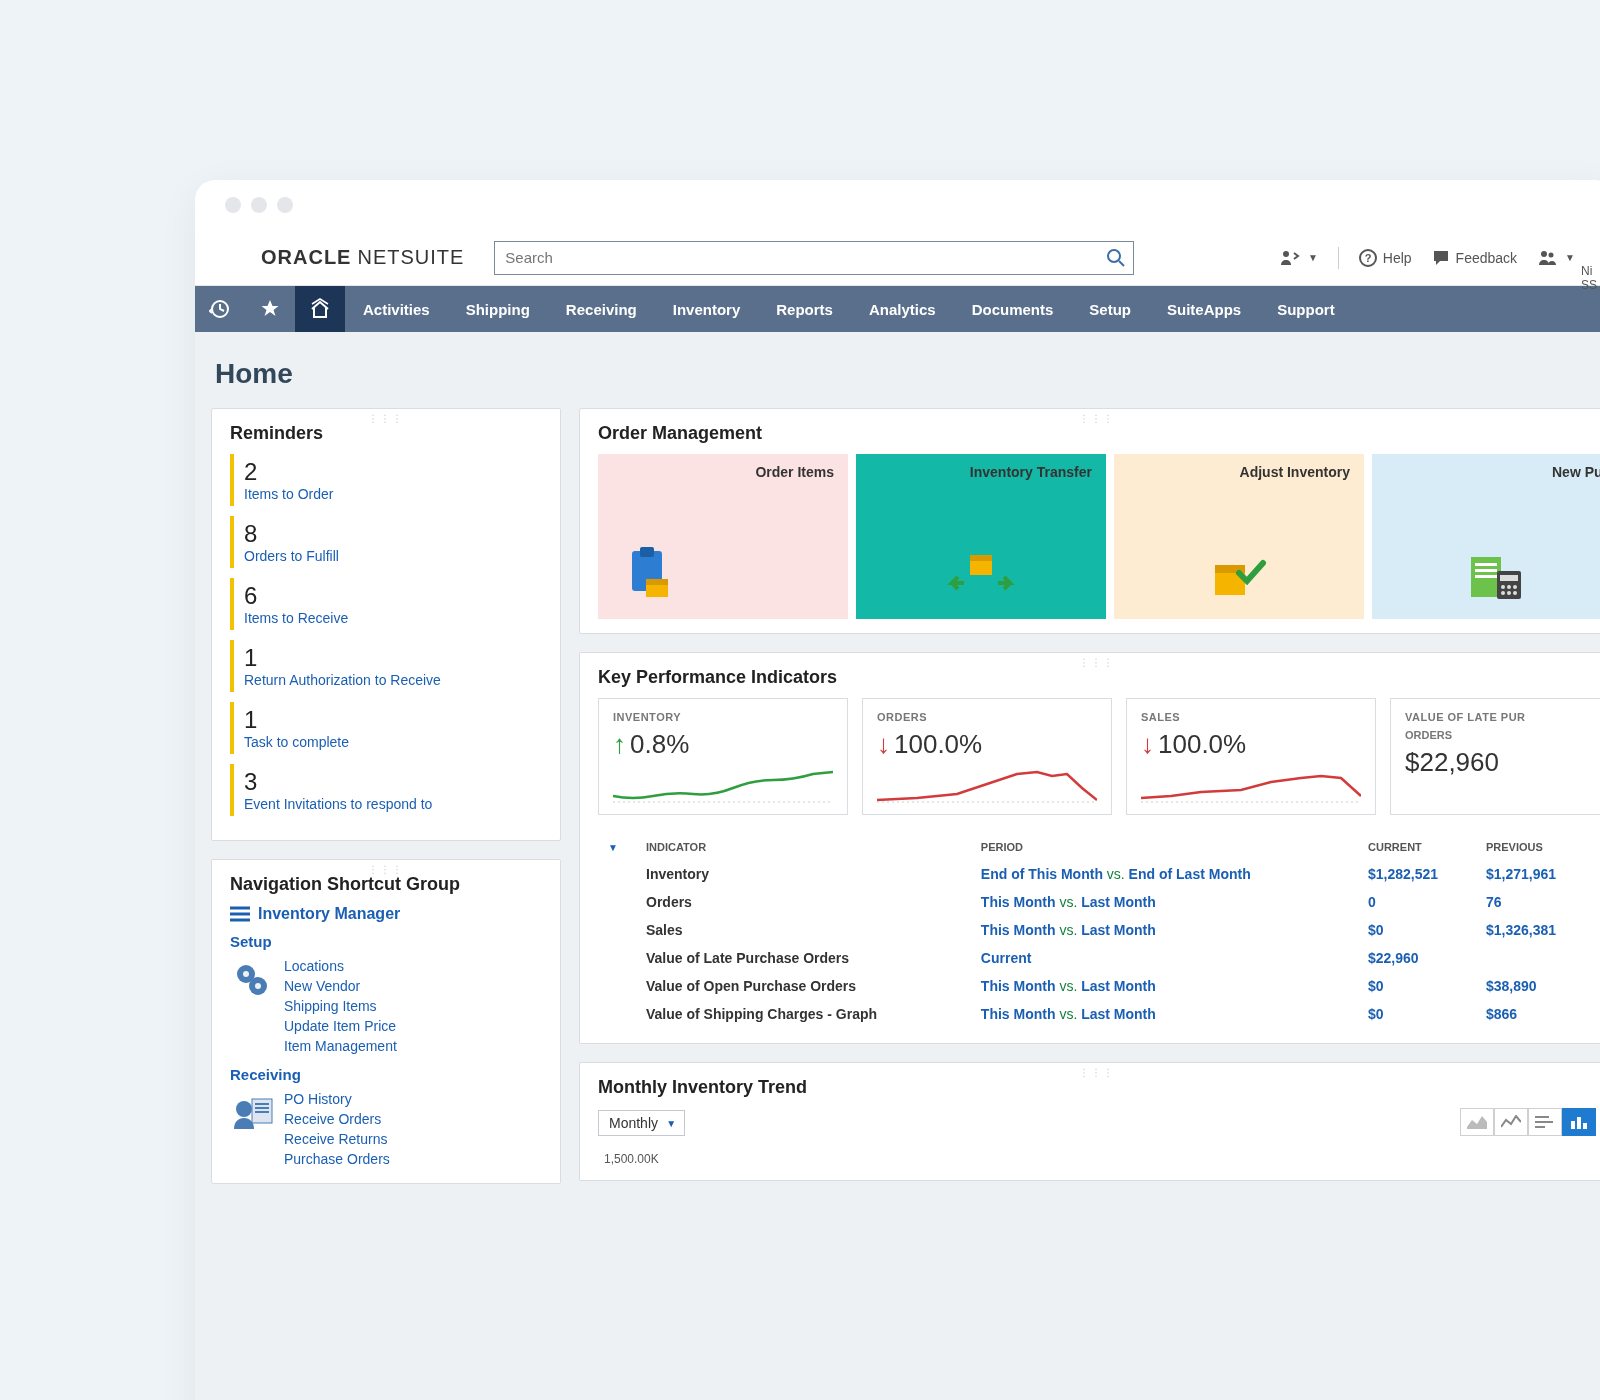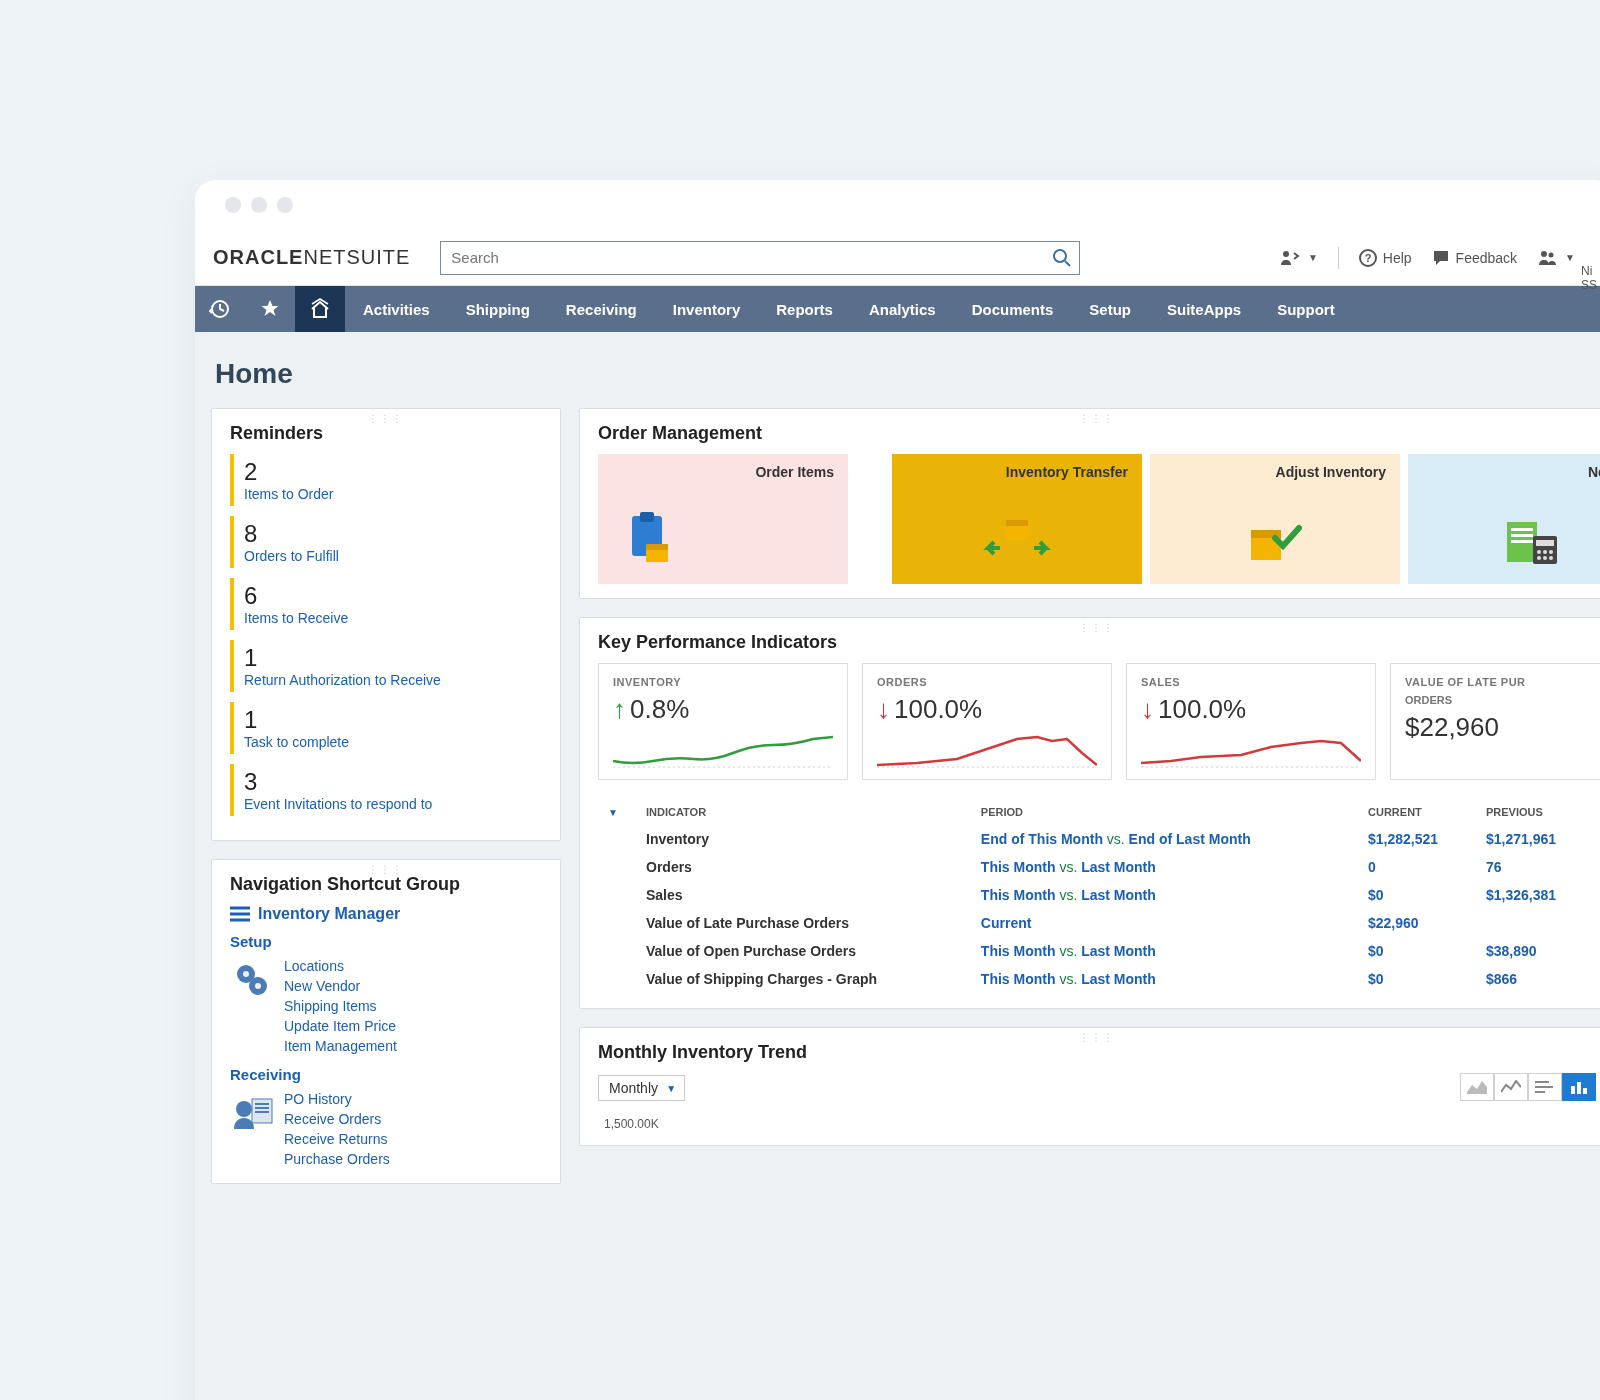--- a/index.html
+++ b/index.html
@@ -36,21 +36,21 @@
 
   .topbar {
     height: 56px;
     display:flex;
     align-items:center;
     padding: 0 18px;
     gap: 30px;
     background:#fff;
     border-bottom:1px solid #e6e6e6;
   }
-  .brand { display:flex; align-items:flex-start; font-weight:400; }
+  .brand { display:flex; align-items:flex-start; gap:6px; font-weight:400;margin-left:48px; }
   .brand .o { font-weight:700; letter-spacing:1px; font-size:20px; }
   .brand .n { font-size:20px; letter-spacing:1px; }
   .search-wrap { flex:0 0 640px; position:relative; }
   .search-wrap input {
     width:100%; height:34px; border:1px solid #7b8a9a; padding:0 36px 0 10px;
     font-size:15px; color:#555;
   }
   .search-wrap .mag {
     position:absolute; right:8px; top:7px; color:#3a6ea5;
   }
@@ -98,25 +98,25 @@
   .reminder .lbl { color:#1a5fb4; font-size:14px; cursor:pointer;}
 
   .nav-shortcut h4 { color:#1a5fb4; font-weight:700; font-size:15px; margin:10px 0 6px;}
   .nav-shortcut .mgr { display:flex;align-items:center;gap:8px;color:#1a5fb4;font-weight:700;font-size:16px;margin-bottom:6px;cursor:pointer;}
   .nav-shortcut ul { list-style:none; padding-left:56px; }
   .nav-shortcut li { color:#1a5fb4; font-size:14px; padding:2px 0; cursor:pointer;}
   .ns-row { display:flex; align-items:flex-start; gap:10px; }
   .ns-icon { width:44px; display:flex; justify-content:center; padding-top:4px;}
 
   .order-tiles { display:flex; gap:8px; }
-  .tile { flex:0 0 250px; height:130px; position:relative; padding:28px; cursor:pointer; }
+  .tile { flex:0 0 250px; height:165px; position:relative; padding:28px; cursor:pointer; }
   .tile .tlabel { position:absolute; top:10px; right:14px; font-weight:700; font-size:14px; color:#333;}
   .tile .ticon { position:absolute; left:24px; bottom:18px; }
   .tile.pink  { background:#fce3e3;}
-  .tile.green { background:#eab308;margin-left:36px;}
+  .tile.green { background:#14b8a6;}
   .tile.orange{ background:#fdecd2;}
   .tile.blue  { background:#d8ecf7;}
 
   .kpi-row { display:flex; gap:14px;}
   .kpi {
     flex:0 0 250px; border:1px solid #d9dde2; padding:12px 14px 8px;
     display:flex; flex-direction:column; gap:6px;
   }
   .kpi .klbl { font-size:11px; font-weight:700; color:#777; letter-spacing:.5px;}
   .kpi .kl2  { font-size:11px; font-weight:700; color:#777;}

